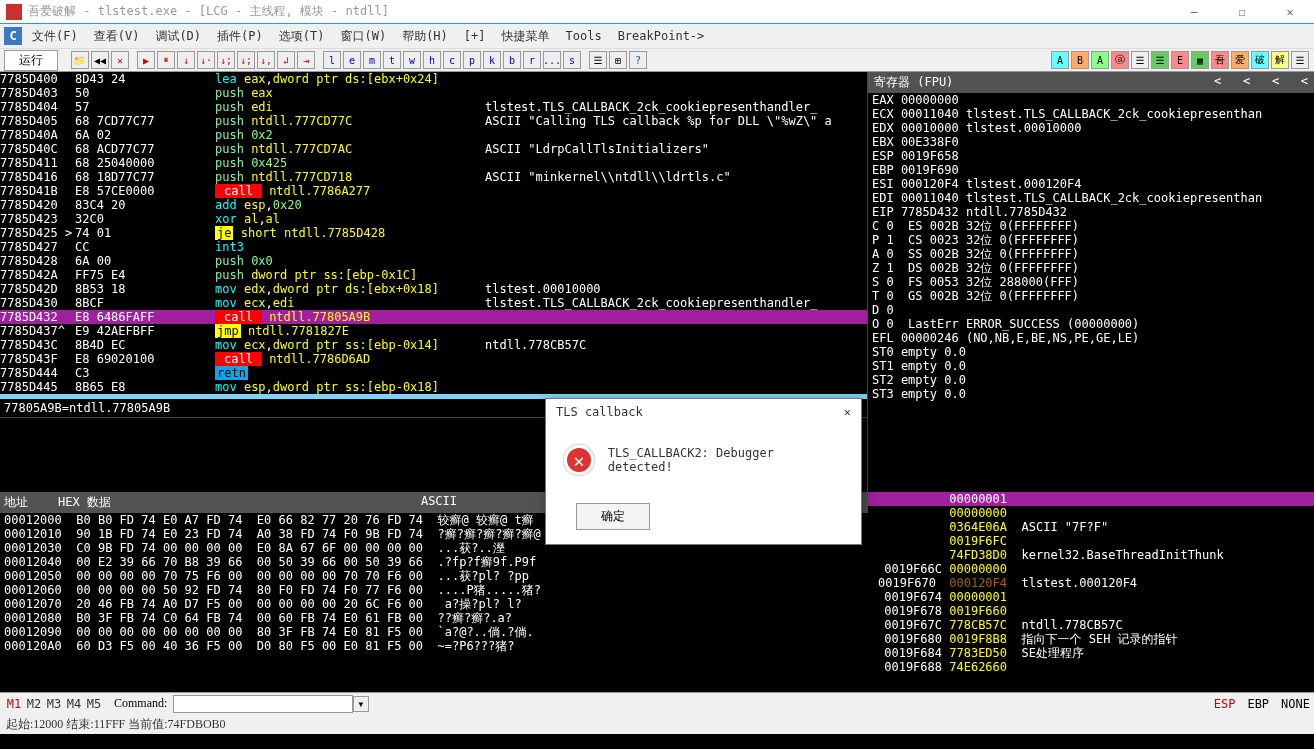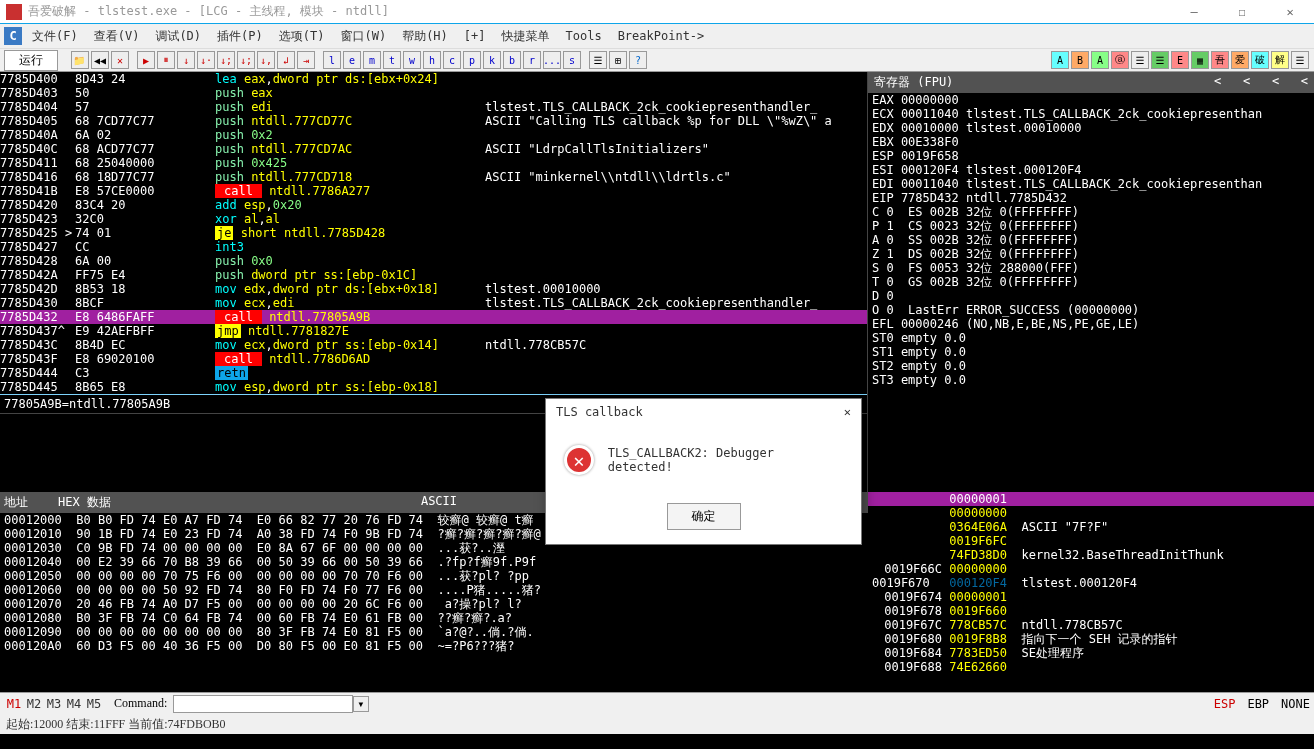--- a/index.html
+++ b/index.html
@@ -38,21 +38,21 @@
 .c-jmp{background:#ff0;color:#000;padding:0 2px}
 .c-retn{background:#0ea5e9;color:#000;padding:0 2px}
 .c-op{color:#ff0}
 .c-addr{color:#ff0}
 .c-num{color:#8f8}
 .c-ul{}
 .c-je{background:#ff0;color:#000;padding:0 2px}
 .regs{width:446px;background:#000;color:#fff}
 .regs .hdr{background:#525252;padding:2px 6px;display:flex;justify-content:space-between}
 .rrow{white-space:pre;line-height:14px;padding:0 4px}
-.statusln{background:#000;color:#fff;padding:2px 4px;border-top:1px solid #7dd3fc;border-bottom:1px solid #444}
+.statusln{background:#000;color:#fff;padding:2px 4px;border-top:5px solid #7dd3fc;border-bottom:1px solid #444}
 .bottom{display:flex;height:200px}
 .dump{flex:1;background:#000;color:#fff;overflow:hidden}
 .dump .dhdr{background:#525252;display:flex;padding:2px 4px}
 .dump .dhdr span{margin-right:30px}
 .dumprow{white-space:pre;line-height:14px;padding:0 4px}
 .stack{width:446px;background:#000;color:#fff;overflow:hidden}
 .srow{white-space:pre;line-height:14px;padding:0 4px}
 .srow.hi{background:#a020a0}
 .cmdbar{background:#f0f0f0;height:22px;display:flex;align-items:center;border-top:1px solid #999;padding:0 4px}
 .cmdbar .m{width:20px;text-align:center;cursor:pointer;color:#333}
@@ -61,21 +61,21 @@
 .cmdbar input{flex:0 0 180px;border:1px solid #999;height:18px;padding:0 3px}
 .cmdbar .right{margin-left:auto;display:flex;gap:12px}
 .cmdbar .right span{cursor:pointer}
 .cmdbar .right .esp{color:#c00}
 .statusbar{background:#f0f0f0;height:20px;padding:2px 6px;color:#333;font-family:'SimSun'}
 .dialog{position:absolute;left:545px;top:398px;width:317px;background:#fff;border:1px solid #777;box-shadow:3px 3px 12px rgba(0,0,0,.4)}
 .dialog .dtitle{display:flex;justify-content:space-between;padding:6px 10px;color:#333}
 .dialog .dbody{display:flex;align-items:center;padding:20px 18px;gap:14px}
 .dialog .xicon{width:30px;height:30px;border-radius:50%;background:#d33;display:flex;align-items:center;justify-content:center;color:#fff;font-weight:bold;font-size:18px;border:3px solid #fff;box-shadow:0 0 3px rgba(0,0,0,.4)}
 .dialog .dmsg{color:#333}
-.dialog .dbtns{display:flex;justify-content:center;padding:8px 30px 14px}
+.dialog .dbtns{display:flex;justify-content:flex-start;padding:8px 30px 14px}
 .dialog button{padding:4px 24px;border:1px solid #999;background:#f4f4f4;cursor:pointer}
 </style>
 </head>
 <body>
 
 <div class="titlebar">
   <div class="icon-app"></div>
   <div class="title">吾爱破解 - tlstest.exe - [LCG - 主线程, 模块 - ntdll]</div>
   <div class="winbtns">
     <div class="winbtn">—</div>
@@ -177,20 +177,21 @@
     <div class="hdr">
       <span>寄存器 (FPU)</span>
       <span>&lt;&nbsp;&nbsp;&nbsp;&lt;&nbsp;&nbsp;&nbsp;&lt;&nbsp;&nbsp;&nbsp;&lt;</span>
     </div>
     <div id="reg-rows">
         <div class="rrow">EAX 00000000</div>
         <div class="rrow">ECX 00011040 tlstest.TLS_CALLBACK_2ck_cookiepresenthan</div>
         <div class="rrow">EDX 00010000 tlstest.00010000</div>
         <div class="rrow">EBX 00E338F0</div>
         <div class="rrow">ESP 0019F658</div>
+        <div class="rrow">EBP 0019F690</div>
         <div class="rrow">ESI 000120F4 tlstest.000120F4</div>
         <div class="rrow">EDI 00011040 tlstest.TLS_CALLBACK_2ck_cookiepresenthan</div>
         <div class="rrow"></div>
         <div class="rrow">EIP 7785D432 ntdll.7785D432</div>
         <div class="rrow"></div>
         <div class="rrow">C 0  ES 002B 32位 0(FFFFFFFF)</div>
         <div class="rrow">P 1  CS 0023 32位 0(FFFFFFFF)</div>
         <div class="rrow">A 0  SS 002B 32位 0(FFFFFFFF)</div>
         <div class="rrow">Z 1  DS 002B 32位 0(FFFFFFFF)</div>
         <div class="rrow">S 0  FS 0053 32位 288000(FFF)</div>
@@ -229,21 +230,21 @@
       </div>
   </div>
   <div class="stack">
     <div id="stack-rows">
         <div class="srow hi"><span style="display:inline-block;width:70px;text-align:right"></span> <span style="color:#fff">00000001</span>  </div>
         <div class="srow"><span style="display:inline-block;width:70px;text-align:right"></span> <span style="color:#ff0">00000000</span>  </div>
         <div class="srow"><span style="display:inline-block;width:70px;text-align:right"></span> <span style="color:#ff0">0364E06A</span>  ASCII "7F?F"</div>
         <div class="srow"><span style="display:inline-block;width:70px;text-align:right"></span> <span style="color:#ff0">0019F6FC</span>  </div>
         <div class="srow"><span style="display:inline-block;width:70px;text-align:right"></span> <span style="color:#ff0">74FD38D0</span>  kernel32.BaseThreadInitThunk</div>
         <div class="srow"><span style="display:inline-block;width:70px;text-align:right">0019F66C</span> <span style="color:#ff0">00000000</span>  </div>
-        <div class="srow"><span style="display:inline-block;width:70px;text-align:left">0019F670</span> <span style="color:#0369a1">000120F4</span>  tlstest.000120F4</div>
+        <div class="srow"><span style="display:inline-block;width:70px;text-align:center">0019F670</span> <span style="color:#a16207">000120F4</span>  tlstest.000120F4</div>
         <div class="srow"><span style="display:inline-block;width:70px;text-align:right">0019F674</span> <span style="color:#ff0">00000001</span>  </div>
         <div class="srow"><span style="display:inline-block;width:70px;text-align:right">0019F678</span> <span style="color:#ff0">0019F660</span>  </div>
         <div class="srow"><span style="display:inline-block;width:70px;text-align:right">0019F67C</span> <span style="color:#ff0">778CB57C</span>  ntdll.778CB57C</div>
         <div class="srow"><span style="display:inline-block;width:70px;text-align:right">0019F680</span> <span style="color:#ff0">0019F8B8</span>  指向下一个 SEH 记录的指针</div>
         <div class="srow"><span style="display:inline-block;width:70px;text-align:right">0019F684</span> <span style="color:#ff0">7783ED50</span>  SE处理程序</div>
         <div class="srow"><span style="display:inline-block;width:70px;text-align:right">0019F688</span> <span style="color:#ff0">74E62660</span>  </div>
       </div>
   </div>
 </div>
 

